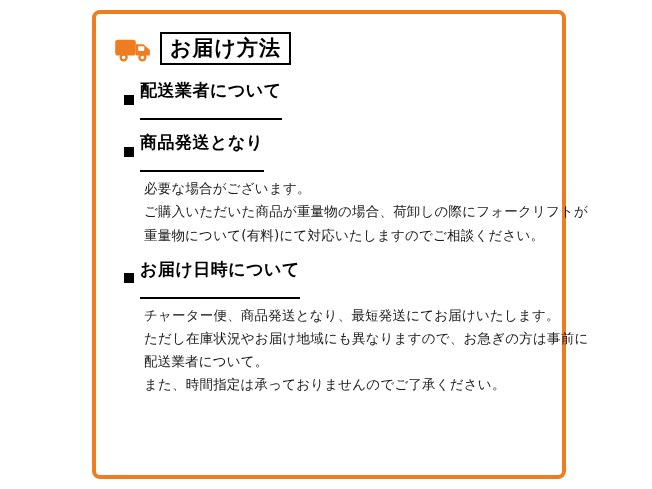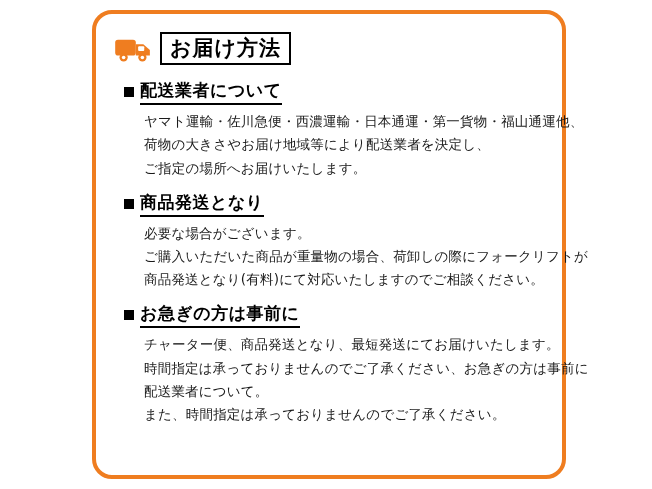--- a/index.html
+++ b/index.html
@@ -21,21 +21,21 @@
     box-sizing: border-box;
   }
   
   .frame {
     position: absolute;
     left: 92px;
     top: 10px;
     width: 474px;
     height: 469px;
     border: 4px solid #ef7d20;
-    border-radius: 20px;
+    border-radius: 8px;
     background: #ffffff;
     box-sizing: border-box;
   }
   .inner {
     position: absolute;
     left: 0;
     top: 0;
     right: 0;
     bottom: 0;
     padding: 14px 18px 10px 18px;
@@ -81,21 +81,21 @@
   }
   .bullet-square {
     width: 10px;
     height: 10px;
     background: #000000;
     display: inline-block;
     flex: 0 0 auto;
   }
   .section-head .head-underline {
     border-bottom: 2px solid #000000;
-    padding-bottom: 1px;
+    padding-bottom: 16px;
   }
   .body-lines {
     margin-left: 30px;
     font-size: 13.5px;
     line-height: 1.72;
     color: #1a1a1a;
     letter-spacing: 0.2px;
   }
   .body-lines div {
     white-space: nowrap;
@@ -119,47 +119,42 @@
           <circle cx="30" cy="25" r="1.9" fill="#ffffff"></circle>
         </svg>
         <div class="title-box">お届け方法</div>
       </div>
 
       <div class="section">
         <div class="section-head">
           <span class="bullet-square"></span>
           <span class="head-underline">配送業者について</span>
         </div>
-        <div class="body-lines">
-          <div>ヤマト運輸・佐川急便・西濃運輸・日本通運・第一貨物・福山通運他、</div>
-          <div>荷物の大きさやお届け地域等により配送業者を決定し、</div>
-          <div>ご指定の場所へお届けいたします。</div>
-        </div>
       </div>
 
       <div class="section">
         <div class="section-head">
           <span class="bullet-square"></span>
           <span class="head-underline">商品発送となり</span>
         </div>
         <div class="body-lines">
           <div>必要な場合がございます。</div>
           <div>ご購入いただいた商品が重量物の場合、荷卸しの際にフォークリフトが</div>
-          <div>商品発送となり(有料)にて対応いたしますのでご相談ください。</div>
+          <div>重量物について(有料)にて対応いたしますのでご相談ください。</div>
         </div>
       </div>
 
       <div class="section">
         <div class="section-head">
           <span class="bullet-square"></span>
-          <span class="head-underline">お急ぎの方は事前に</span>
+          <span class="head-underline">お届け日時について</span>
         </div>
         <div class="body-lines">
           <div>チャーター便、商品発送となり、最短発送にてお届けいたします。</div>
-          <div>時間指定は承っておりませんのでご了承ください、お急ぎの方は事前に</div>
+          <div>ただし在庫状況やお届け地域にも異なりますので、お急ぎの方は事前に</div>
           <div>配送業者について。</div>
           <div>また、時間指定は承っておりませんのでご了承ください。</div>
         </div>
       </div>
 
     </div>
   </div>
 </div>
 
 </body></html>

